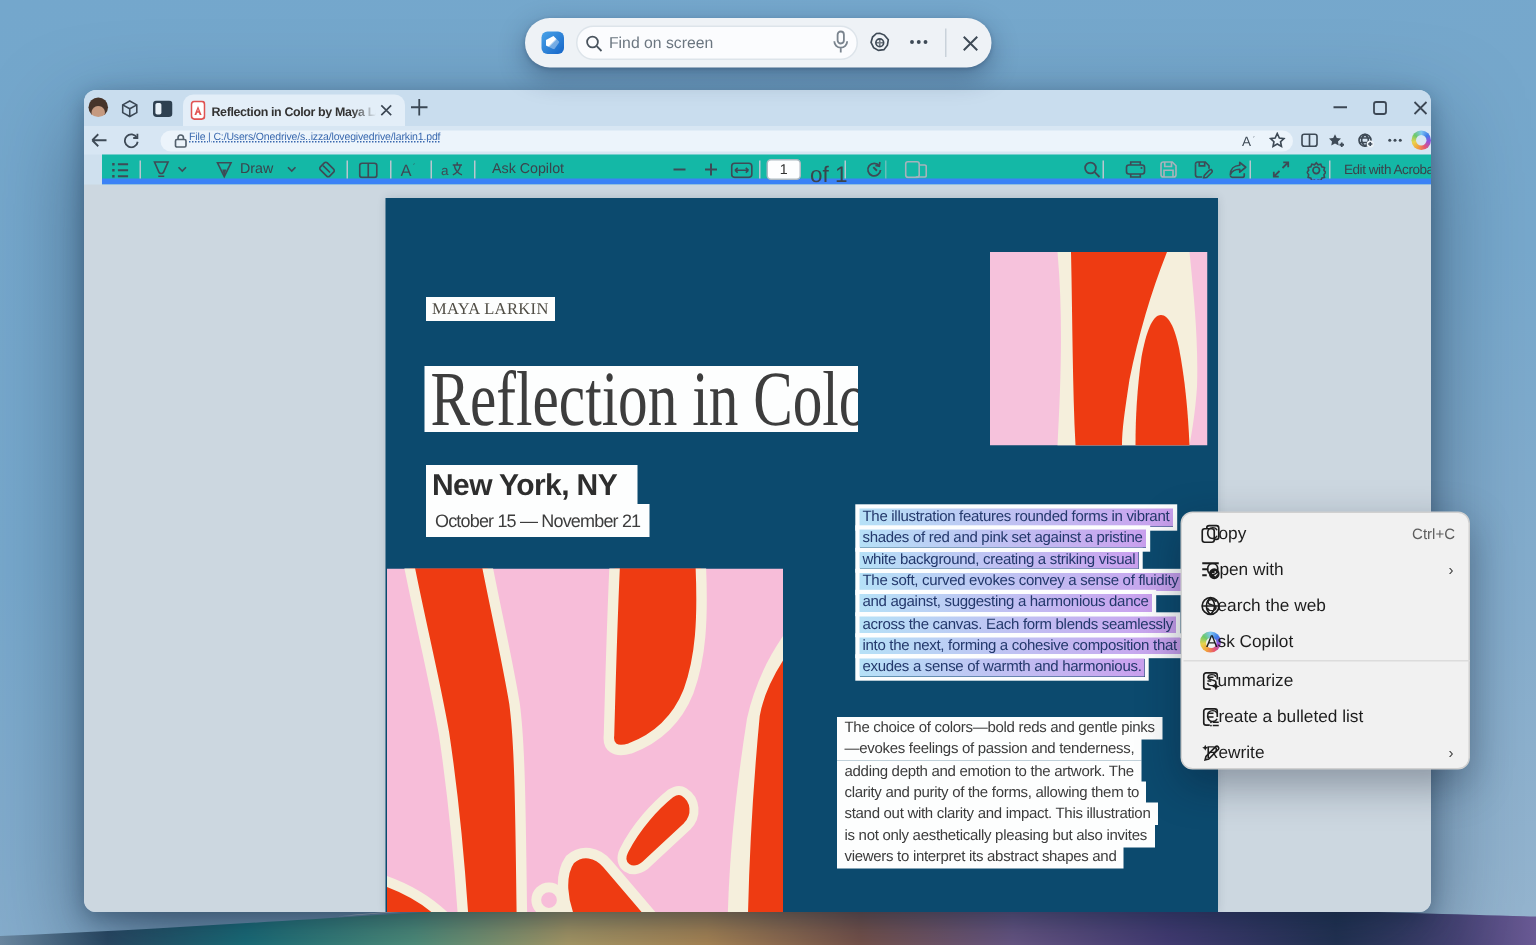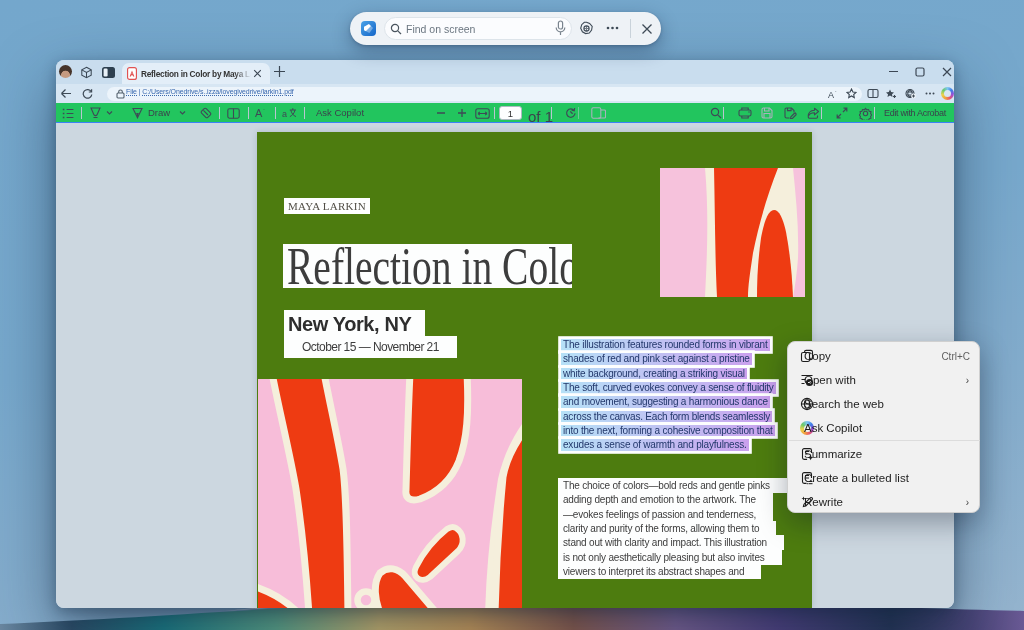--- a/index.html
+++ b/index.html
@@ -13,40 +13,40 @@
   #pill .input { position:absolute; left:34px; top:5px; width:188px; height:23px; border-radius:12px; background:#fbfcfe; border:1px solid #dde4ea; }
   #pill .ftext { position:absolute; left:56px; top:11px; font-size:10.5px; color:#6b7680; }
   
   #win { left:56px; top:60px; width:898px; height:548px; border-radius:8px; background:#cfe0ee; box-shadow:0 25px 60px rgba(15,35,60,.5), 0 4px 14px rgba(15,35,60,.35); overflow:hidden; }
   #tabbar { position:absolute; left:0; top:0; width:100%; height:24px; background:#c9ddee; }
   #tab { position:absolute; left:66px; top:3px; width:148px; height:21px; background:#e3eef8; border-radius:7px 7px 0 0; }
   #tab .ttext { position:absolute; left:19px; top:5.5px; width:110px; font-size:8.3px; letter-spacing:-0.25px; font-weight:bold; color:#333; white-space:nowrap; overflow:hidden; -webkit-mask-image:linear-gradient(90deg,#000 85%,transparent 100%); }
   #toolbar { position:absolute; left:0; top:24px; width:100%; height:19px; background:#d7e6f3; }
   #addr { position:absolute; left:51px; top:2.5px; width:755px; height:14px; border-radius:7px; background:rgba(248,252,255,.62); }
   #urltext { position:absolute; left:70px; top:3.5px; font-size:7px; color:#3968ae; text-decoration:underline dotted; letter-spacing:-0.1px; }
-  #pdfbar { position:absolute; left:0; top:43px; width:100%; height:20px; background:#22c55e; border-bottom:1px solid #3b82f6; }
+  #pdfbar { position:absolute; left:12px; top:43px; width:100%; height:20px; background:#14b8a6; border-bottom:4px solid #3b82f6; }
   #canvas { position:absolute; left:0; top:63px; width:100%; height:485px; background:#ccd7e0; }
-  #pdfpage { position:absolute; left:201px; top:9px; width:555px; height:476px; background:#4d7c0f; box-shadow:0 0 6px rgba(40,60,80,.18); overflow:hidden; }
+  #pdfpage { position:absolute; left:201px; top:9px; width:555px; height:476px; background:#0c4a6e; box-shadow:0 0 6px rgba(40,60,80,.18); overflow:hidden; }
   
   .vsep { position:absolute; width:1px; background:#b9c6d0; }
   .lab { position:absolute; font-size:9.5px; color:#3b434c; white-space:nowrap; }
   
   .wbox { position:absolute; background:#fdfefe; }
   #maya { left:27px; top:66px; padding:2px 4px; font-family:"Liberation Serif",serif; font-size:11px; letter-spacing:0.25px; color:#514e46; }
   #title { left:26px; top:112px; padding:0 4px; width:289px; height:44px; overflow:hidden; font-family:"Liberation Serif",serif; font-size:52px; font-weight:normal; color:#3d3d3d; white-space:nowrap; }
   #title span { display:inline-block; transform-origin:0 0; transform:scaleX(0.76) translateY(-7px); line-height:44px; }
   #nyny { left:27px; top:178px; padding:3px 14px 3px 4px; font-size:20px; color:#2e2e2e; letter-spacing:-0.4px;font-weight:bold; }
-  #octo { left:27px; top:204px; padding:4px 18px; font-size:12px; color:#3d3d3d; letter-spacing:-0.55px; }
+  #octo { left:27px; top:204px; padding:4px 6px; font-size:12px; color:#3d3d3d; letter-spacing:-0.55px; }
   
   .p1line { display:block; white-space:nowrap; height:14.32px; }
-  .p1line span { display:inline-block; padding:0 2px; height:11.6px; line-height:11.4px; background:linear-gradient(90deg,#b6e1f7,#caa0ee); box-shadow:0 0 0 2.8px #fdfefe; color:#23386b; }
+  .p1line span { display:inline-block; padding:0 2px; height:11.6px; line-height:11.4px; background:linear-gradient(90deg,#b6e1f7,#caa0ee); box-shadow:0 0 0 2.8px #fdfefe; color:#23386b;margin-left:12px; }
   #para1 { left:304px; top:206px; font-size:10px; line-height:14.32px; letter-spacing:-0.2px; }
   #para2 { left:301px; top:347px; font-size:10px; line-height:14.32px; letter-spacing:-0.2px; color:#3c3c3c; }
   #para2 div { white-space:nowrap; height:14.32px; }
-  #para2 div span { background:#fdfefe; padding:2px 17px 2px 5px; }
+  #para2 div span { background:#fdfefe; padding:2px 5px 2px 5px; }
   
   #menu { left:787px; top:341px; width:193px; height:172px; background:#f1f1f1; border:1px solid #d0d0d0; border-radius:8px; box-shadow:0 10px 28px rgba(10,20,40,.35); z-index:50; }
   .mi { position:absolute; left:0; width:100%; height:24px; }
   .mi .ic { position:absolute; left:12px; top:5px; width:14px; height:14px; }
   .mi .ml { position:absolute; left:16px; top:6px; font-size:11.5px; color:#1d1d1d; }
   .mi .mr { position:absolute; right:9px; top:7px; font-size:10px; color:#5f5f5f; }
   .mi .chev { position:absolute; right:10px; top:7px; font-size:10px; color:#444; }
   #msep { position:absolute; left:1px; top:98px; width:191px; height:1px; background:#dcdcdc; }
 </style>
 </head>
@@ -287,29 +287,29 @@
                 <path d="M122,194 C 130,187 140,189 147,197 L182,238 L124,238 C 116,222 115,204 122,194 Z"></path>
             </g>
 
           </svg>
         </div>
         <div class="abs" id="para1">
           <span class="p1line"><span>The illustration features rounded forms in vibrant</span></span>
           <span class="p1line"><span>shades of red and pink set against a pristine</span></span>
           <span class="p1line"><span>white background, creating a striking visual</span></span>
           <span class="p1line"><span>The soft, curved evokes convey a sense of fluidity</span></span>
-          <span class="p1line"><span>and movement, suggesting a harmonious dance</span></span>
+          <span class="p1line"><span>and against, suggesting a harmonious dance</span></span>
           <span class="p1line"><span>across the canvas. Each form blends seamlessly</span></span>
           <span class="p1line"><span>into the next, forming a cohesive composition that</span></span>
-          <span class="p1line"><span>exudes a sense of warmth and playfulness.</span></span>
+          <span class="p1line"><span>exudes a sense of warmth and harmonious.</span></span>
         </div>
         <div class="abs" id="para2">
           <div><span>The choice of colors—bold reds and gentle pinks</span></div>
+          <div><span>—evokes feelings of passion and tenderness,</span></div>
           <div><span>adding depth and emotion to the artwork. The</span></div>
-          <div><span>—evokes feelings of passion and tenderness,</span></div>
           <div><span>clarity and purity of the forms, allowing them to</span></div>
           <div><span>stand out with clarity and impact. This illustration</span></div>
           <div><span>is not only aesthetically pleasing but also invites</span></div>
           <div><span>viewers to interpret its abstract shapes and</span></div>
         </div>
       </div>
     </div>
   </div>
 
   <div id="pill" class="abs">

